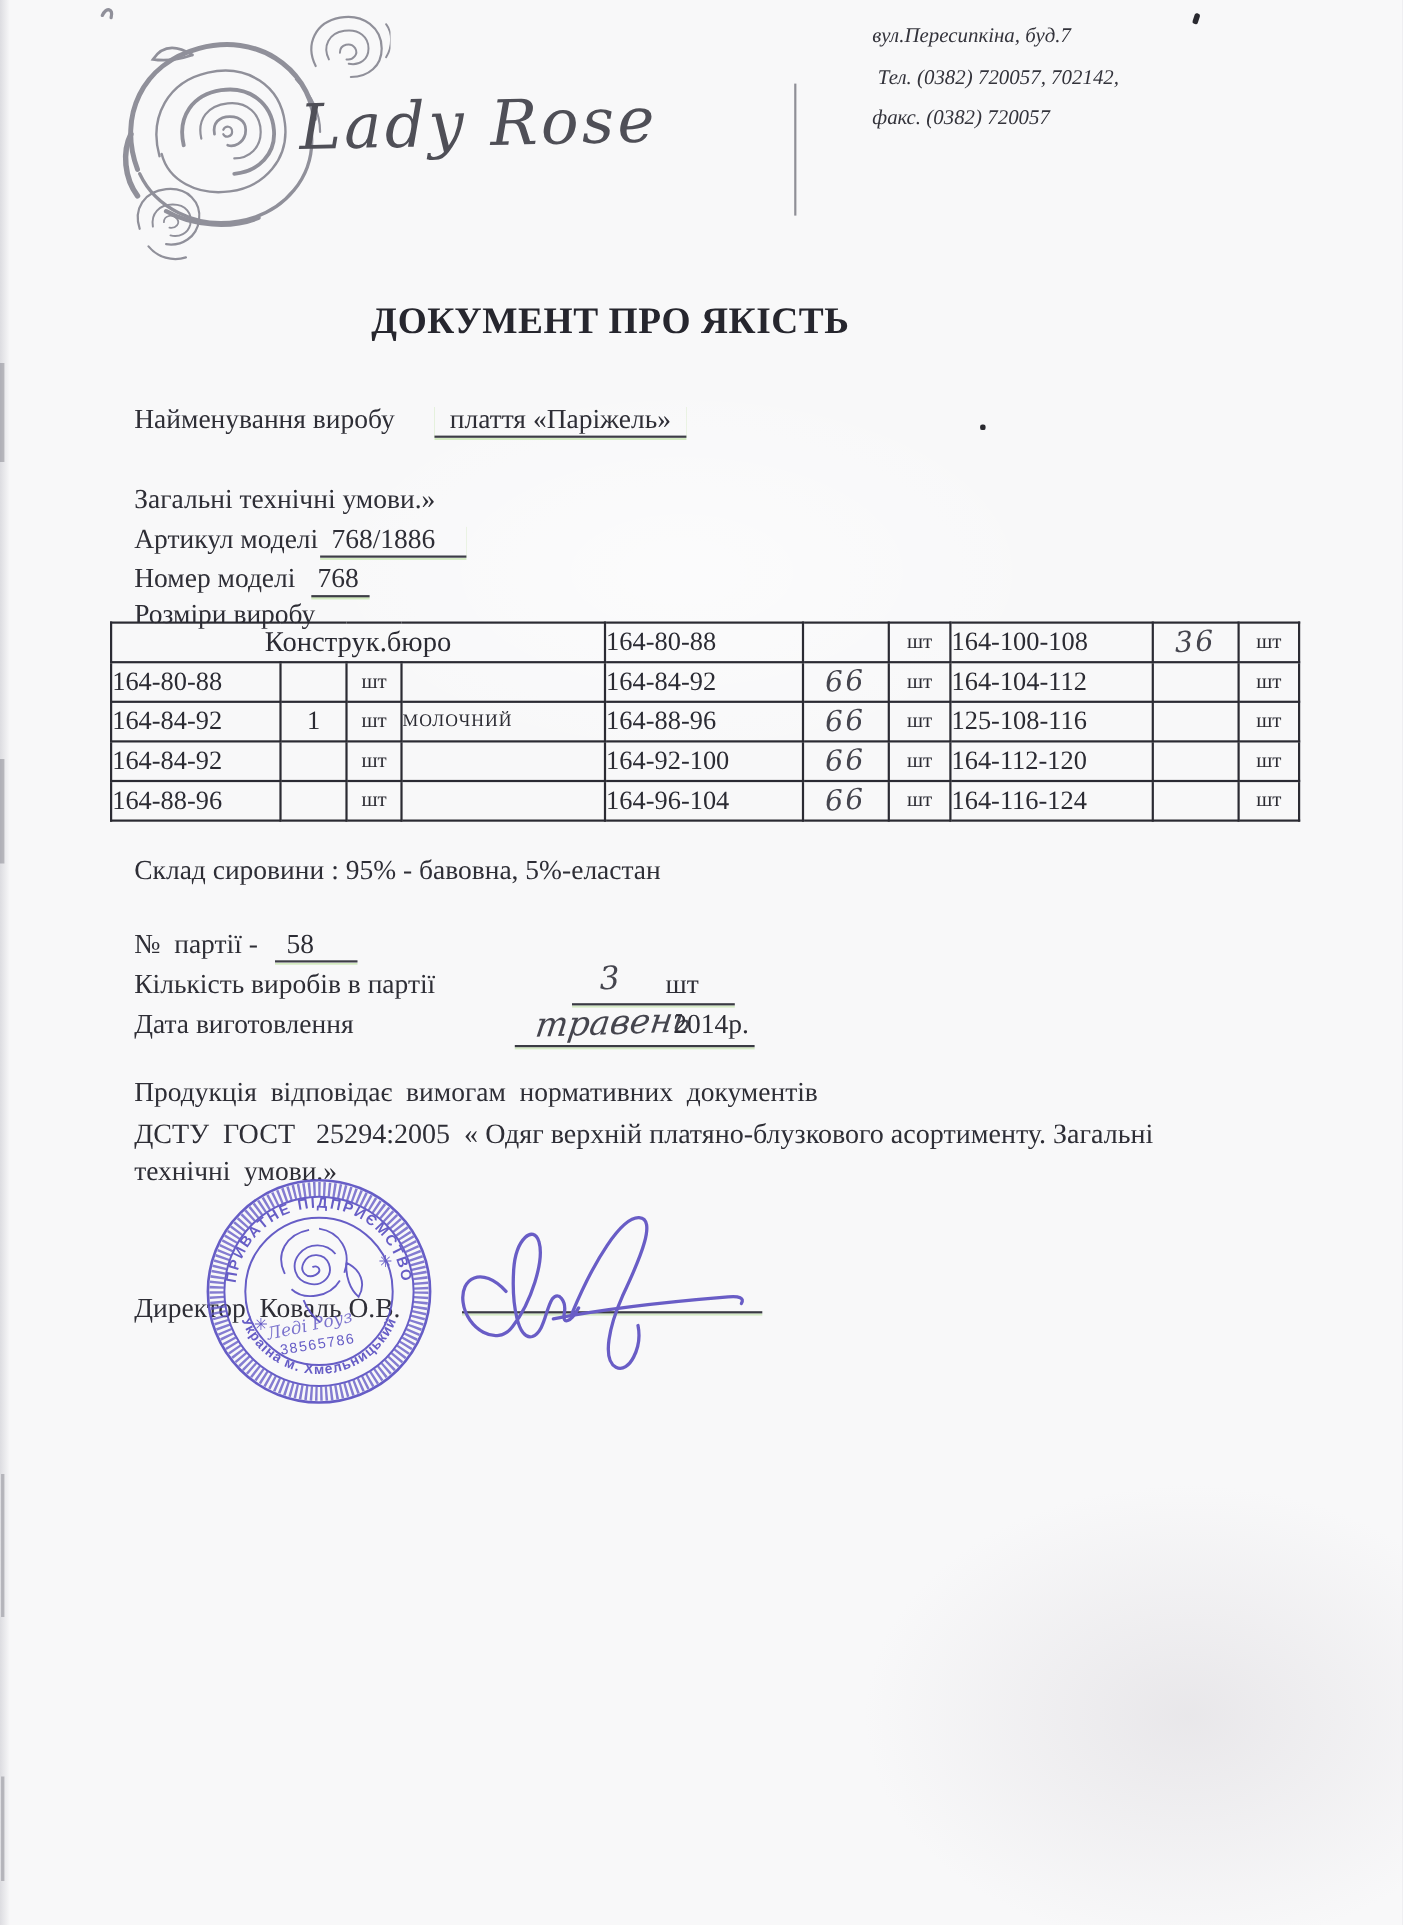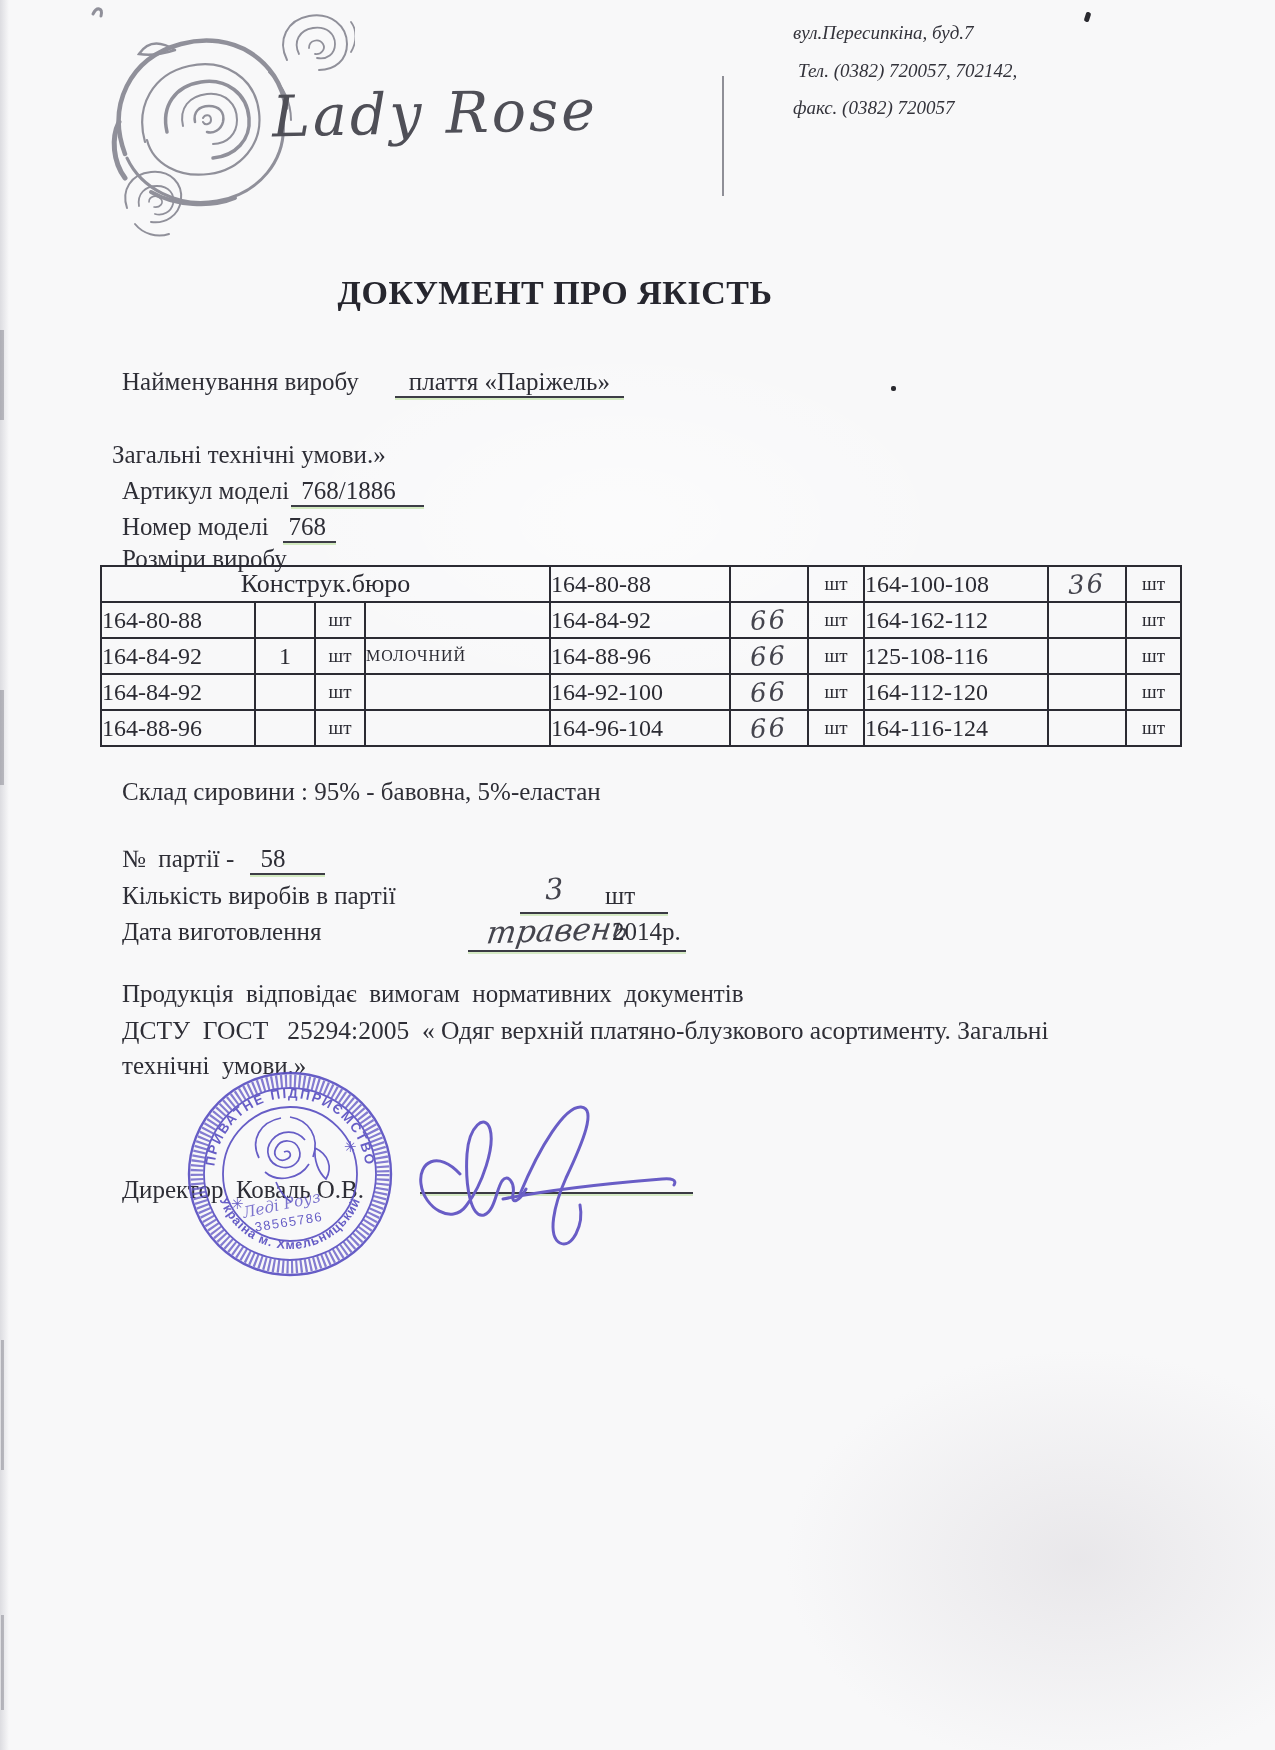--- a/index.html
+++ b/index.html
@@ -92,21 +92,21 @@
     <div>вул.Пересипкіна, буд.7</div>
     <div>Тел. (0382) 720057, 702142,</div>
     <div>факс. (0382) 720057</div>
   </div>
 
   <div class="abs title">ДОКУМЕНТ ПРО ЯКІСТЬ</div>
 
   <div class="abs bline" style="left:122px;top:368px;">
     <span class="pre">Найменування виробу</span><span class="uline pre" style="margin-left:36px;padding:0 14px 1px 14px;">плаття «Паріжель»</span>
   </div>
-  <div class="abs bline pre" style="left:112px;top:441px;text-align:center;">Загальні технічні умови.»</div>
+  <div class="abs bline pre" style="left:122px;top:441px;text-align:center;">Загальні технічні умови.»</div>
   <div class="abs bline" style="left:122px;top:477px;">
     <span class="pre">Артикул моделі</span><span class="uline pre" style="margin-left:2px;padding:0 28px 1px 10px;">768/1886</span>
   </div>
   <div class="abs bline" style="left:122px;top:513px;">
     <span class="pre">Номер моделі</span><span class="uline pre" style="margin-left:14px;padding:0 10px 1px 6px;">768</span>
   </div>
   <div class="abs bline" style="left:122px;top:545px;">Розміри виробу</div>
 
   <table class="sizes">
     <colgroup>
@@ -132,21 +132,21 @@
       <td class="ctr">шт</td>
     </tr>
     <tr>
       <td class="sz">164-80-88</td>
       <td class="qty"></td>
       <td class="ctr">шт</td>
       <td class="clr"></td>
       <td class="sz">164-84-92</td>
       <td class="qty"><span class="hand">66</span></td>
       <td class="ctr">шт</td>
-      <td class="sz">164-162-112</td>
+      <td class="sz">164-104-112</td>
       <td class="qty"></td>
       <td class="ctr">шт</td>
     </tr>
     <tr>
       <td class="sz">164-84-92</td>
       <td class="qty">1</td>
       <td class="ctr">шт</td>
       <td class="clr">МОЛОЧНИЙ</td>
       <td class="sz">164-88-96</td>
       <td class="qty"><span class="hand">66</span></td>

